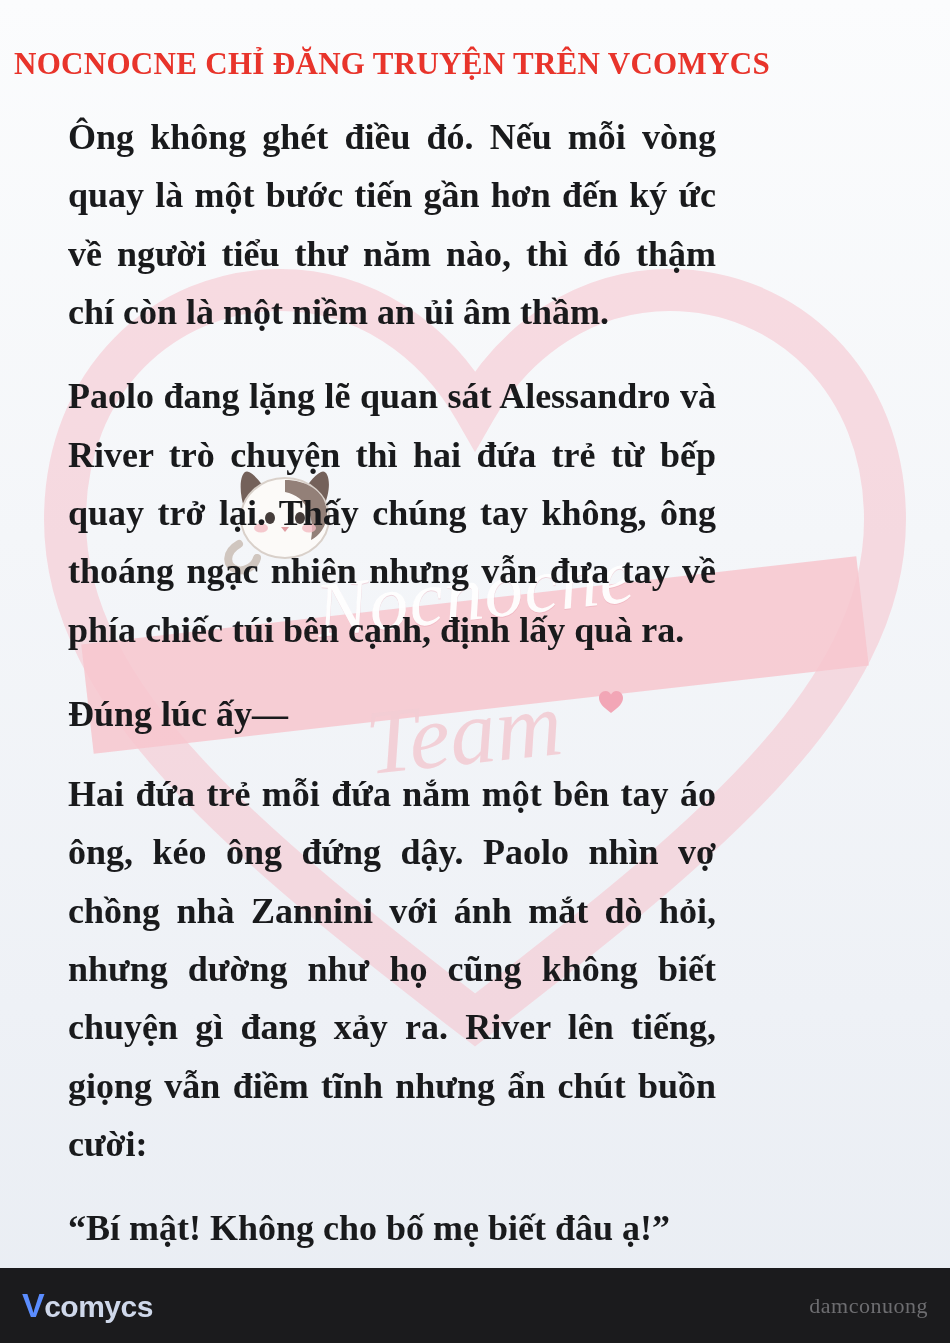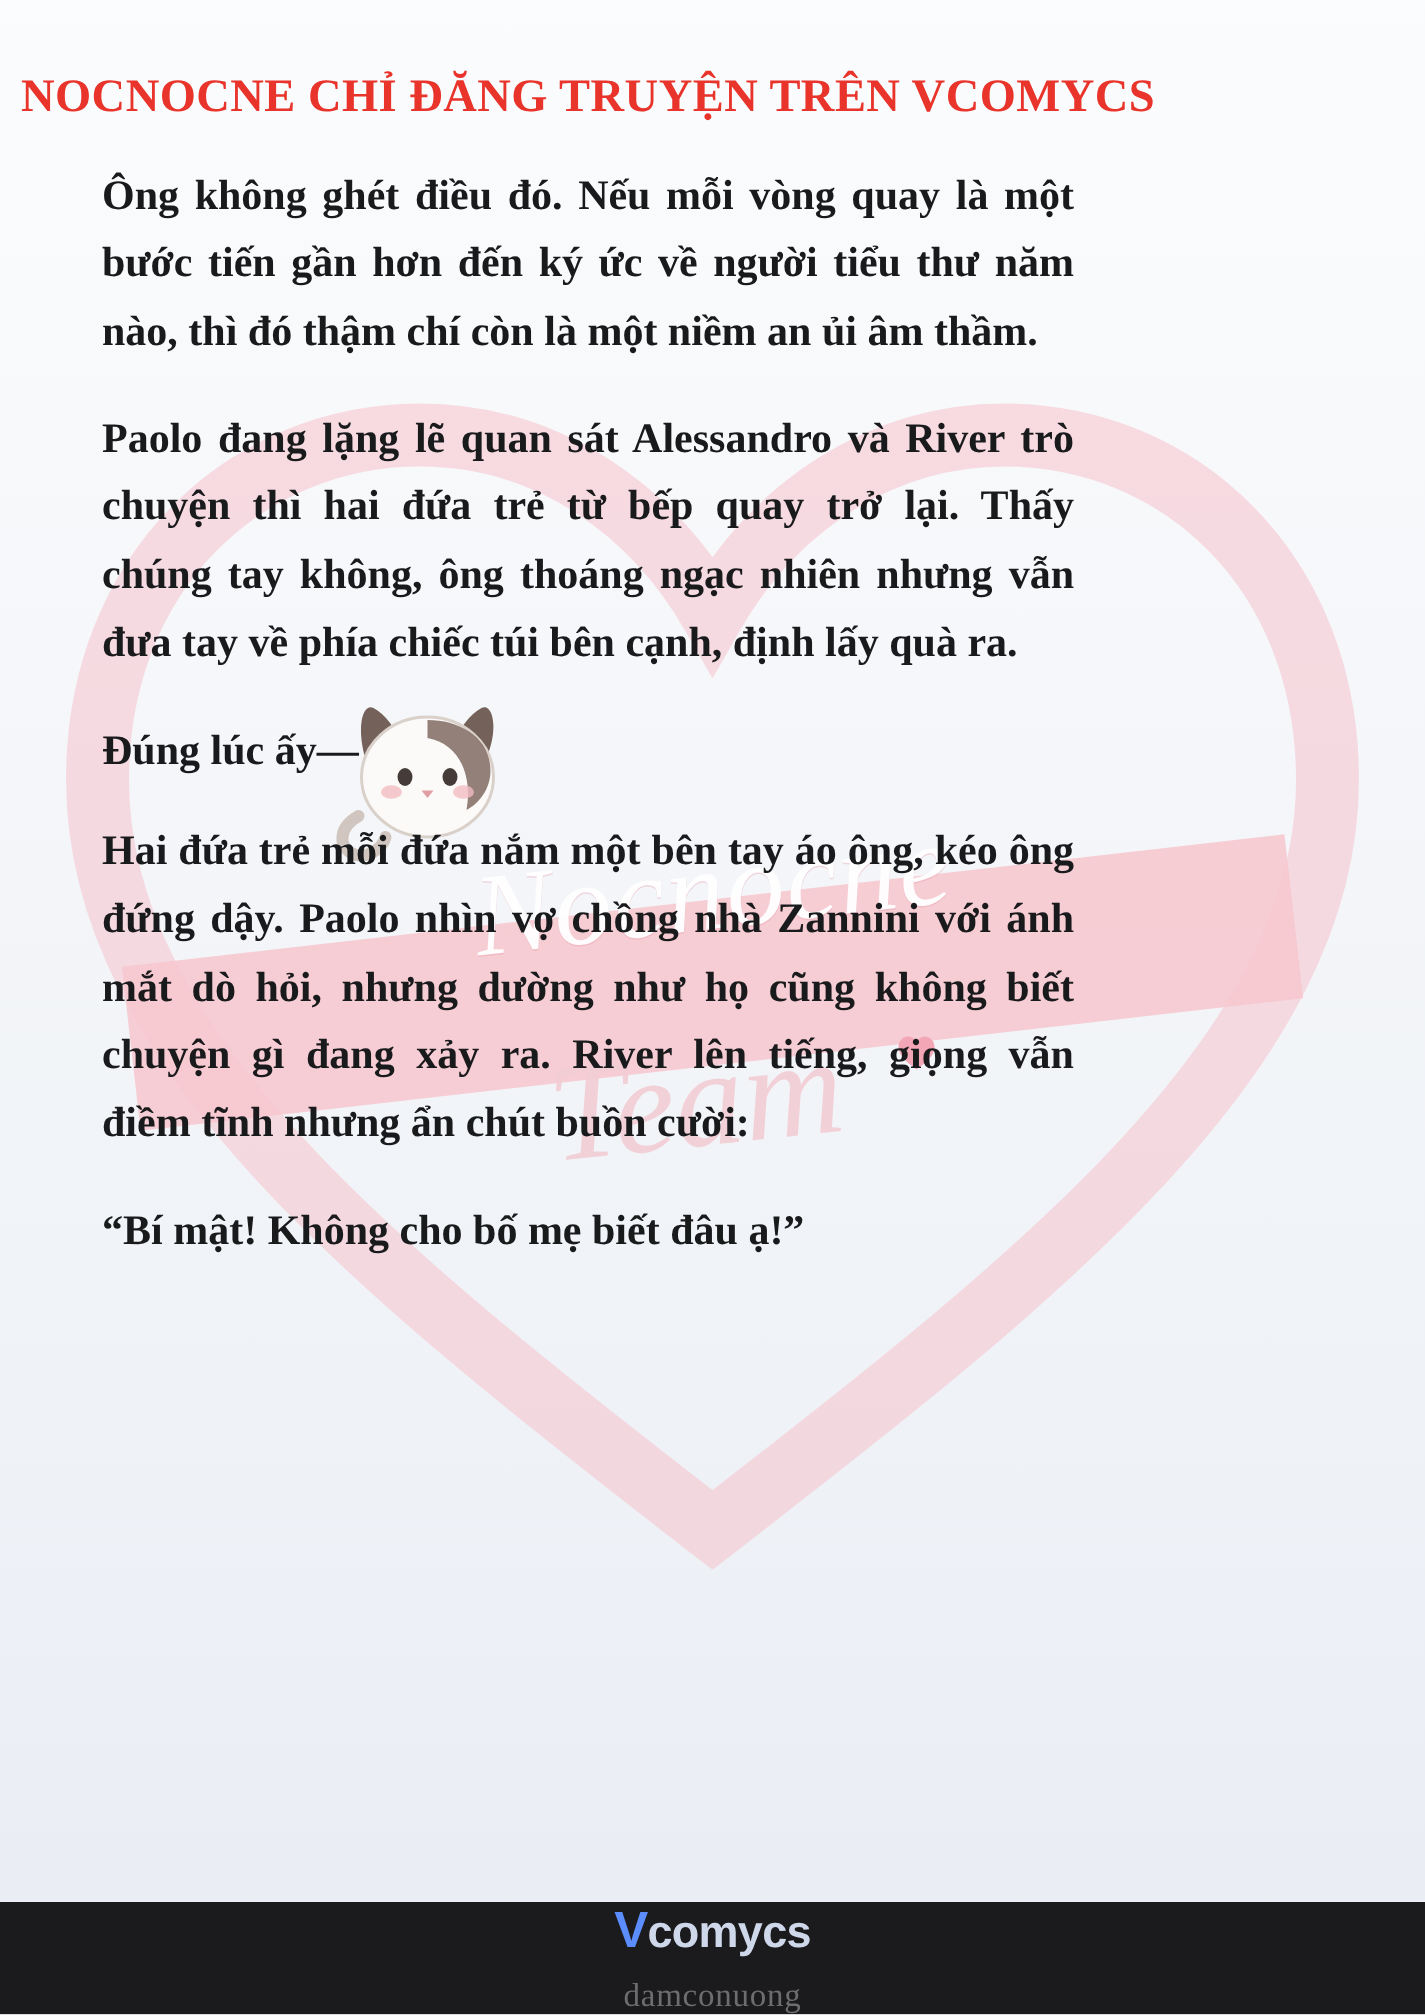--- a/index.html
+++ b/index.html
@@ -115,21 +115,21 @@
     letter-spacing: 0.3px;
   }
   .body-text {
     margin: 26px 68px 0 68px;
     position: relative;
     z-index: 3;
   }
   .para {
     font-family: "Liberation Serif", serif;
     font-weight: bold;
-    font-size: 28px;
+    font-size: 36px;
     line-height: 1.62;
     color: #191a1c;
     margin: 0 0 26px 0;
     text-align: left;
   }
   .para.tight {
     margin-bottom: 22px;
   }
   .para.justified {
     text-align: justify;
@@ -140,21 +140,20 @@
     left: 0;
     bottom: 0;
     width: 950px;
     height: 75px;
     background: #1b1b1d;
     display: flex;
     align-items: center;
     justify-content: space-between;
     padding: 0 22px;
     box-sizing: border-box;
-    flex-direction: column;
   }
   .footer-left {
     display: flex;
     align-items: center;
     gap: 4px;
   }
   .footer-logo {
     font-family: "Liberation Sans", sans-serif;
     font-weight: bold;
     font-size: 30px;

